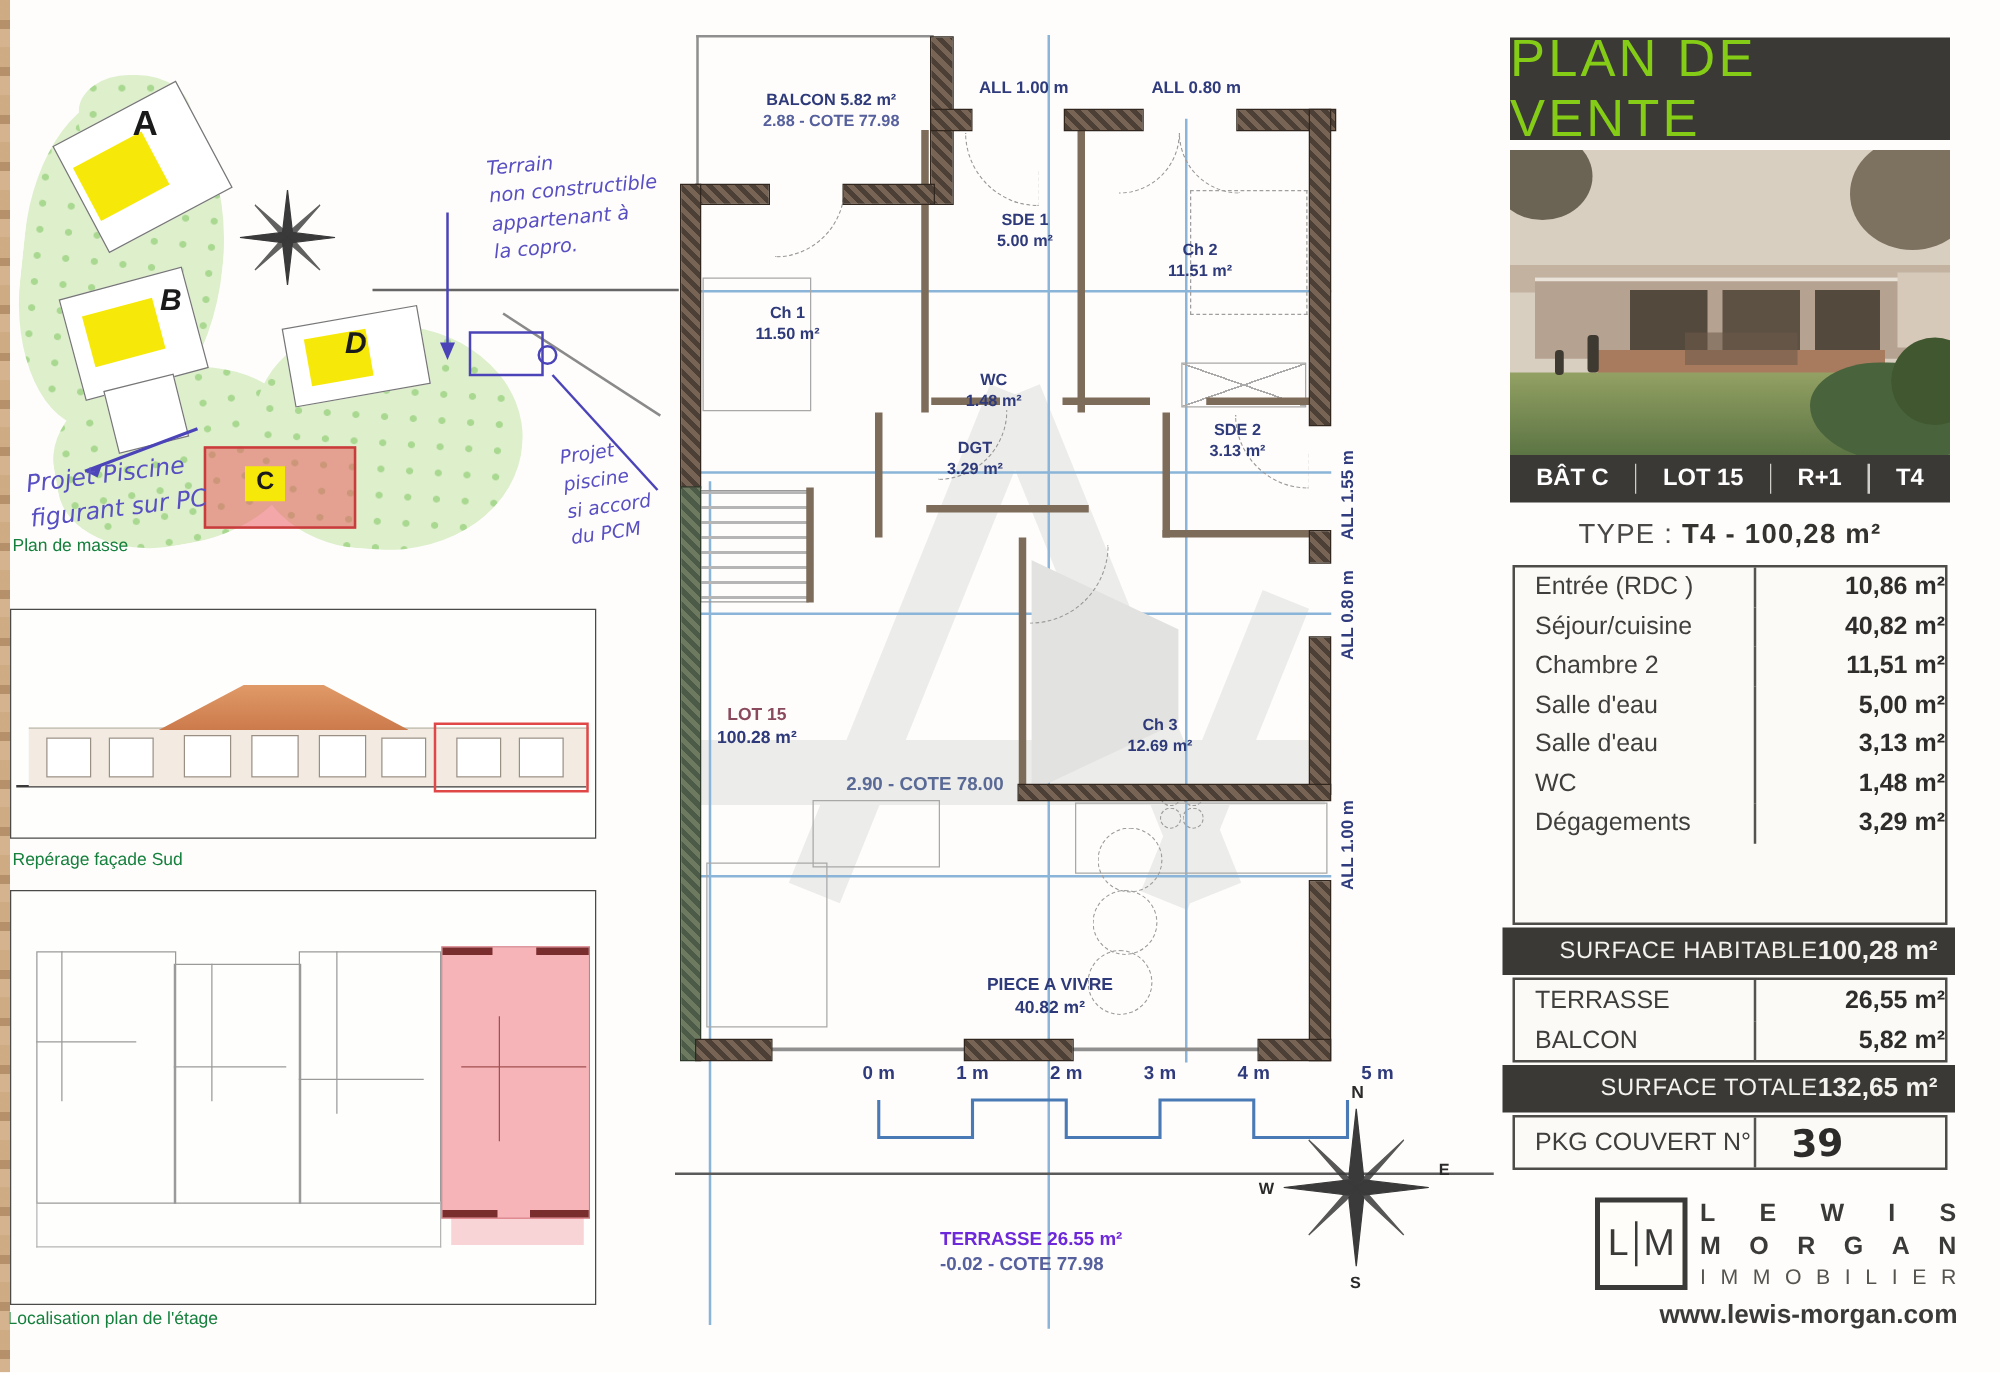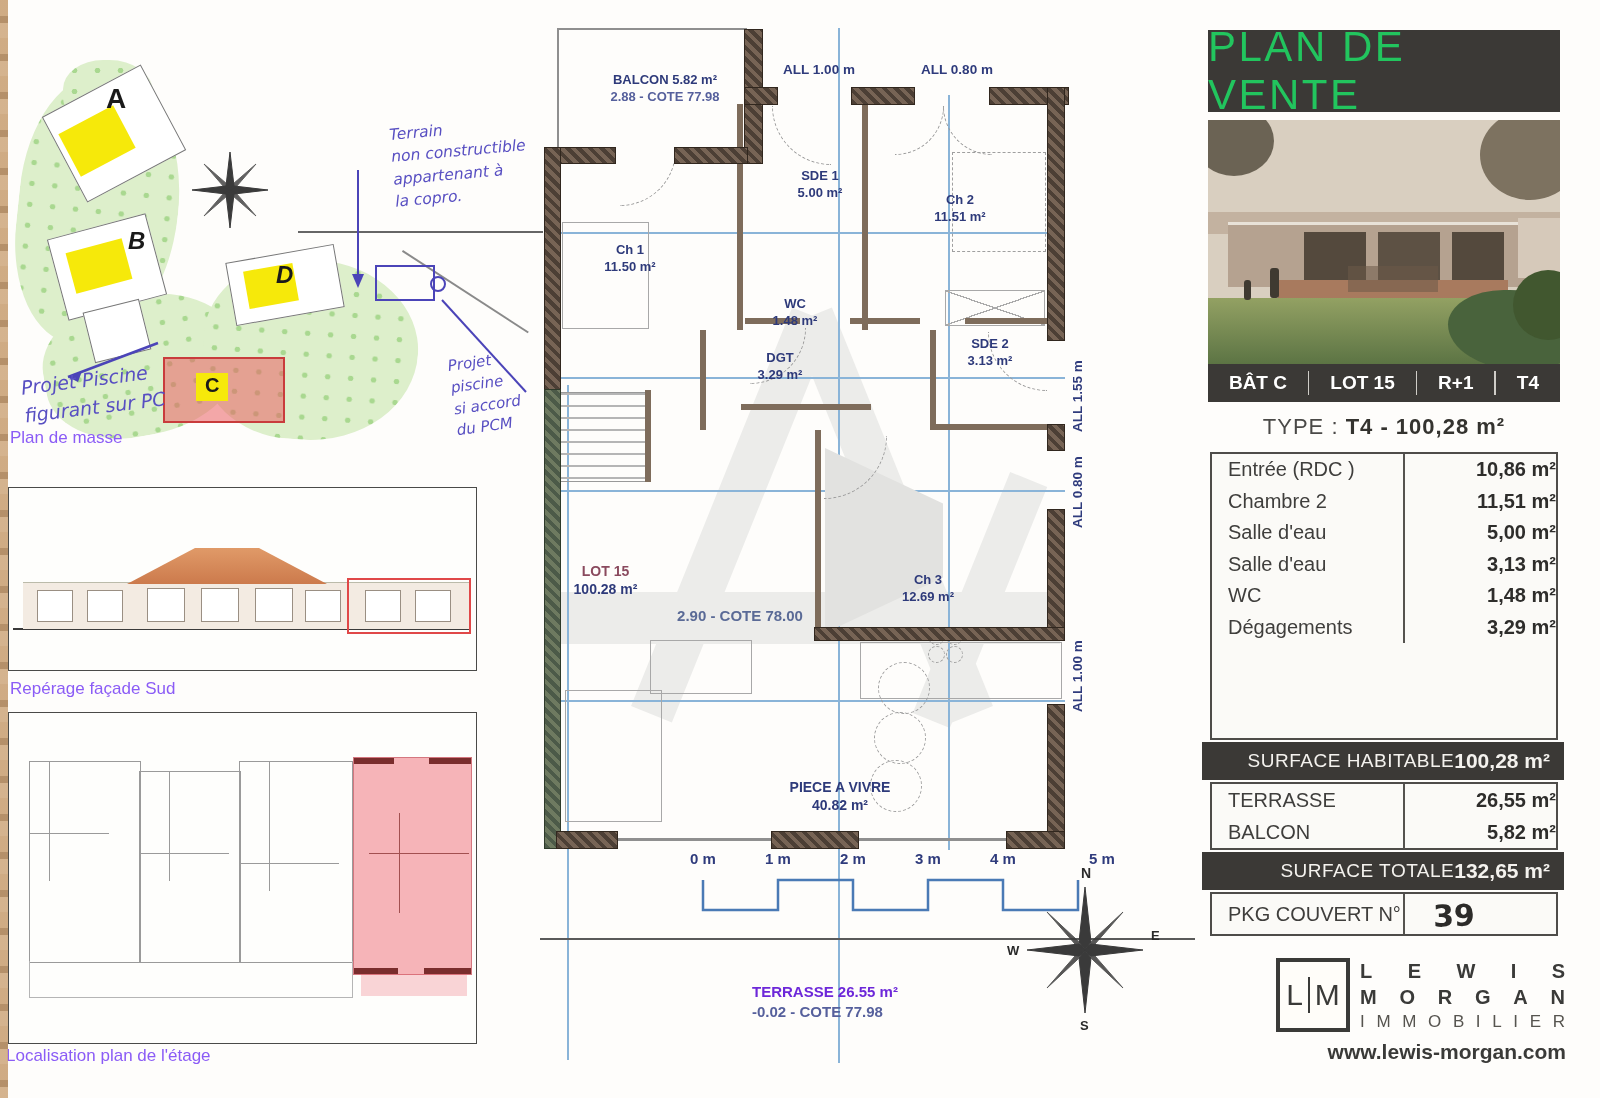--- a/index.html
+++ b/index.html
@@ -9,24 +9,24 @@
   
   .w{position:absolute;background:repeating-linear-gradient(45deg,#4c3f35 0 4px,#776455 4px 8px);outline:1px solid #31271e;z-index:4;}
   .wg{position:absolute;background:repeating-linear-gradient(45deg,#4c5a48 0 4px,#6e7a60 4px 8px);outline:1px solid #2e3a2a;z-index:4;}
   .iw{position:absolute;background:#7e6c5b;z-index:3;}
   .thin{position:absolute;background:#8f8f8f;z-index:2;}
   .blue{position:absolute;background:#8ab4d8;z-index:1;}
   .wm{position:absolute;background:#ececea;z-index:0;}
   .rlabel{position:absolute;color:#2e3a7a;font-weight:700;font-size:13px;text-align:center;line-height:1.3;z-index:6;}
   .alllab{position:absolute;color:#2f3b7c;font-weight:700;font-size:13.5px;z-index:6;white-space:nowrap;}
   .vert{transform:rotate(-90deg);transform-origin:left top;}
-  .cote{color:#56609c;}
+  .cote{color:#56609c;margin-top:12px;}
   .lotred{color:#8a4a5e;}
   .hand{position:absolute;color:#584fc2;font-style:italic;font-family:"DejaVu Sans",sans-serif;z-index:9;line-height:1.45;}
-  .seclab{position:absolute;color:#8b5cf6;font-size:17px;z-index:6;}
+  .seclab{position:absolute;color:#15803d;font-size:14px;z-index:6;}
   .furn{position:absolute;border:1px solid #a8a8a8;z-index:2;}
   .furnD{position:absolute;border:1px dashed #9f9f9f;z-index:2;}
   .circleD{position:absolute;border:1px dashed #9f9f9f;border-radius:50%;z-index:2;}
   .arc{position:absolute;border:1px dashed #9c9c9c;z-index:2;background:transparent;}
   .stairs{position:absolute;border:1px solid #999;z-index:2;
           background:repeating-linear-gradient(180deg,#b5b5b5 0 2px,transparent 2px 12px);}
   .greenblob{position:absolute;background:#ddefcb;border-radius:48% 52% 55% 45%;z-index:0;
              background-image:radial-gradient(#a9d890 2.6px,transparent 3.2px);background-size:23px 21px;}
   .bldg{position:absolute;background:#fff;border:1.5px solid #777;z-index:2;}
   .yellow{position:absolute;background:#f6e90a;z-index:3;}
@@ -304,21 +304,21 @@
       <text x="76" y="16" font-size="14" font-weight="bold" fill="#2a2a2a">N</text>
       <text x="2" y="93" font-size="13" font-weight="bold" fill="#2a2a2a">W</text>
       <text x="146" y="78" font-size="13" font-weight="bold" fill="#2a2a2a">E</text>
       <text x="75" y="168" font-size="13" font-weight="bold" fill="#2a2a2a">S</text>
     </svg>
   </div>
 
   <div class="abs" style="left:1196px;top:0;width:404px;height:1098px;">
 
     <div class="abs" style="left:12px;top:30px;width:352px;height:82px;background:#3b3936;display:flex;align-items:center;justify-content:center;">
-      <span style="color:#22c55e;font-size:42px;letter-spacing:2.5px;font-weight:400;">PLAN DE VENTE</span>
+      <span style="color:#84cc16;font-size:42px;letter-spacing:2.5px;font-weight:400;">PLAN DE VENTE</span>
     </div>
 
     <div class="abs" style="left:12px;top:120px;width:352px;height:244px;overflow:hidden;background:#d9cfc0;">
       <div class="abs" style="left:-14px;top:-14px;width:80px;height:70px;background:#6b6354;border-radius:50%;"></div>
       <div class="abs" style="right:-20px;top:-10px;width:100px;height:90px;background:#7d7260;border-radius:50%;"></div>
       <div class="abs" style="left:0;top:92px;width:352px;height:22px;background:#c3b2a0;"></div>
       <div class="abs" style="left:20px;top:102px;width:318px;height:62px;background:#b5a290;border-top:3px solid #e8e2d8;"></div>
       <div class="abs" style="left:96px;top:112px;width:62px;height:50px;background:#54493d;"></div>
       <div class="abs" style="left:170px;top:112px;width:62px;height:50px;background:#5d5144;"></div>
       <div class="abs" style="left:244px;top:112px;width:52px;height:50px;background:#54493d;"></div>
@@ -344,20 +344,24 @@
 
     <div class="abs" style="left:12px;top:414px;width:352px;text-align:center;font-size:22px;color:#4a4947;letter-spacing:1px;">
       <span>TYPE :</span>
       <span style="font-weight:700;color:#34332f;">T4 - 100,28 m²</span>
     </div>
 
     <div class="ptable" style="left:14px;top:452px;width:348px;height:288px;">
       <div class="prow">
           <span class="lab">Entrée (RDC )</span>
           <span class="val">10,86 m²</span>
+        </div>
+      <div class="prow">
+          <span class="lab">Séjour/cuisine</span>
+          <span class="val">40,82 m²</span>
         </div>
       <div class="prow">
           <span class="lab">Chambre 2</span>
           <span class="val">11,51 m²</span>
         </div>
       <div class="prow">
           <span class="lab">Salle d'eau</span>
           <span class="val">5,00 m²</span>
         </div>
       <div class="prow">

